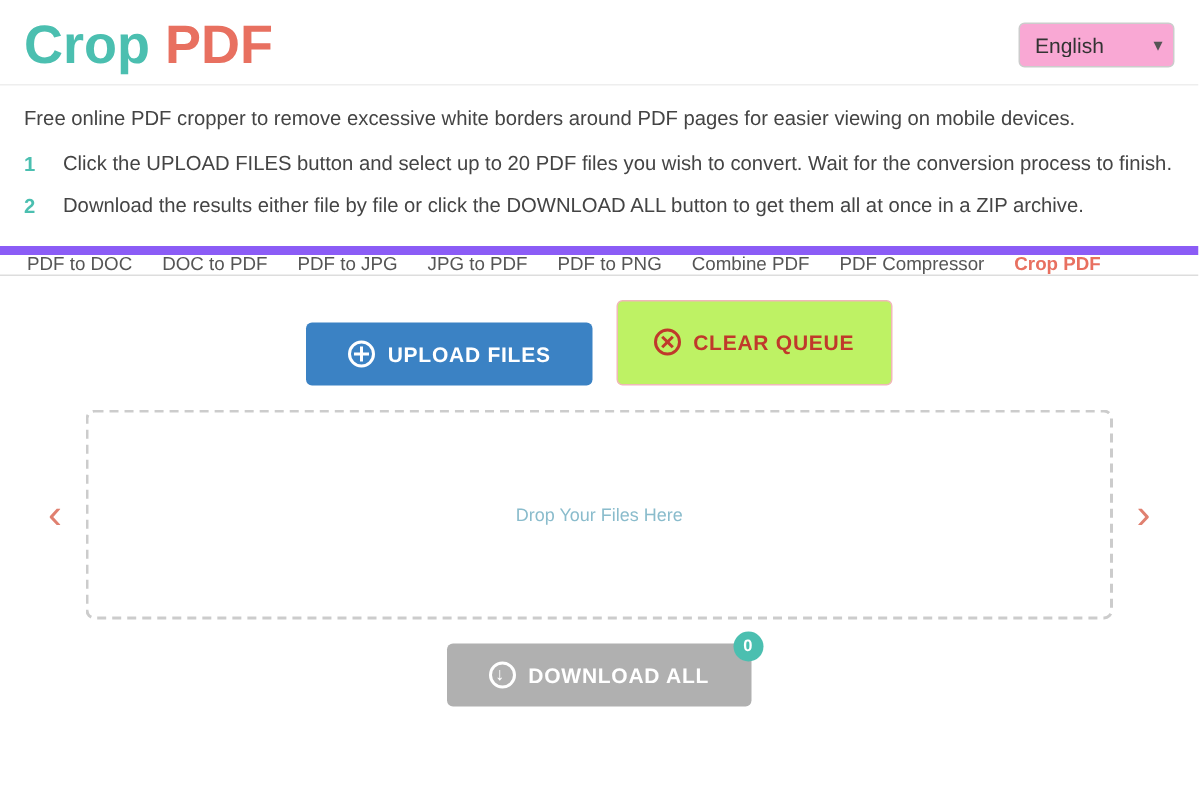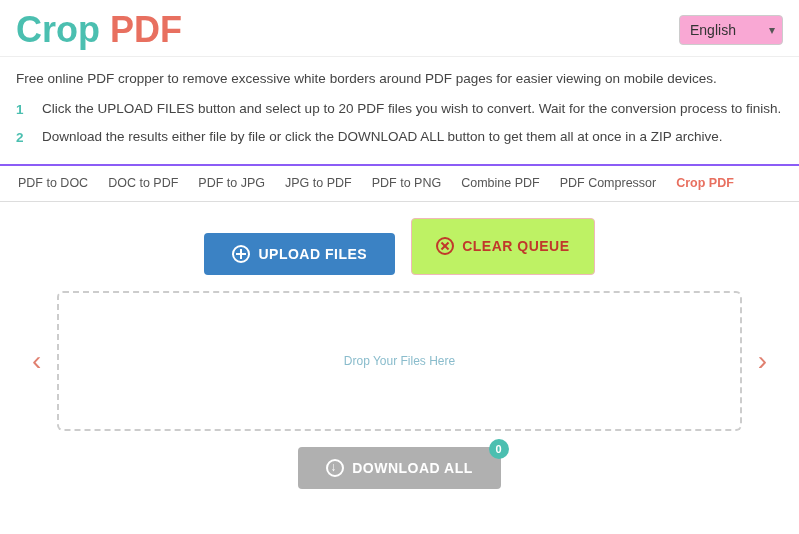--- a/index.html
+++ b/index.html
@@ -84,25 +84,25 @@
       font-weight: bold;
       margin-right: 14px;
       min-width: 12px;
       margin-top: 1px;
     }
 
     
     .nav-bar {
       display: flex;
       align-items: center;
-      border-top: 2px solid #8b5cf6;
+      border-top: 6px solid #8b5cf6;
       border-bottom: 1px solid #ddd;
       padding: 0 8px;
       overflow: hidden;
-      height: 38px;
+      height: 20px;
     }
     .nav-item {
       padding: 0 10px;
       font-size: 12.5px;
       color: #555;
       cursor: pointer;
       white-space: nowrap;
       height: 38px;
       display: flex;
       align-items: center;

